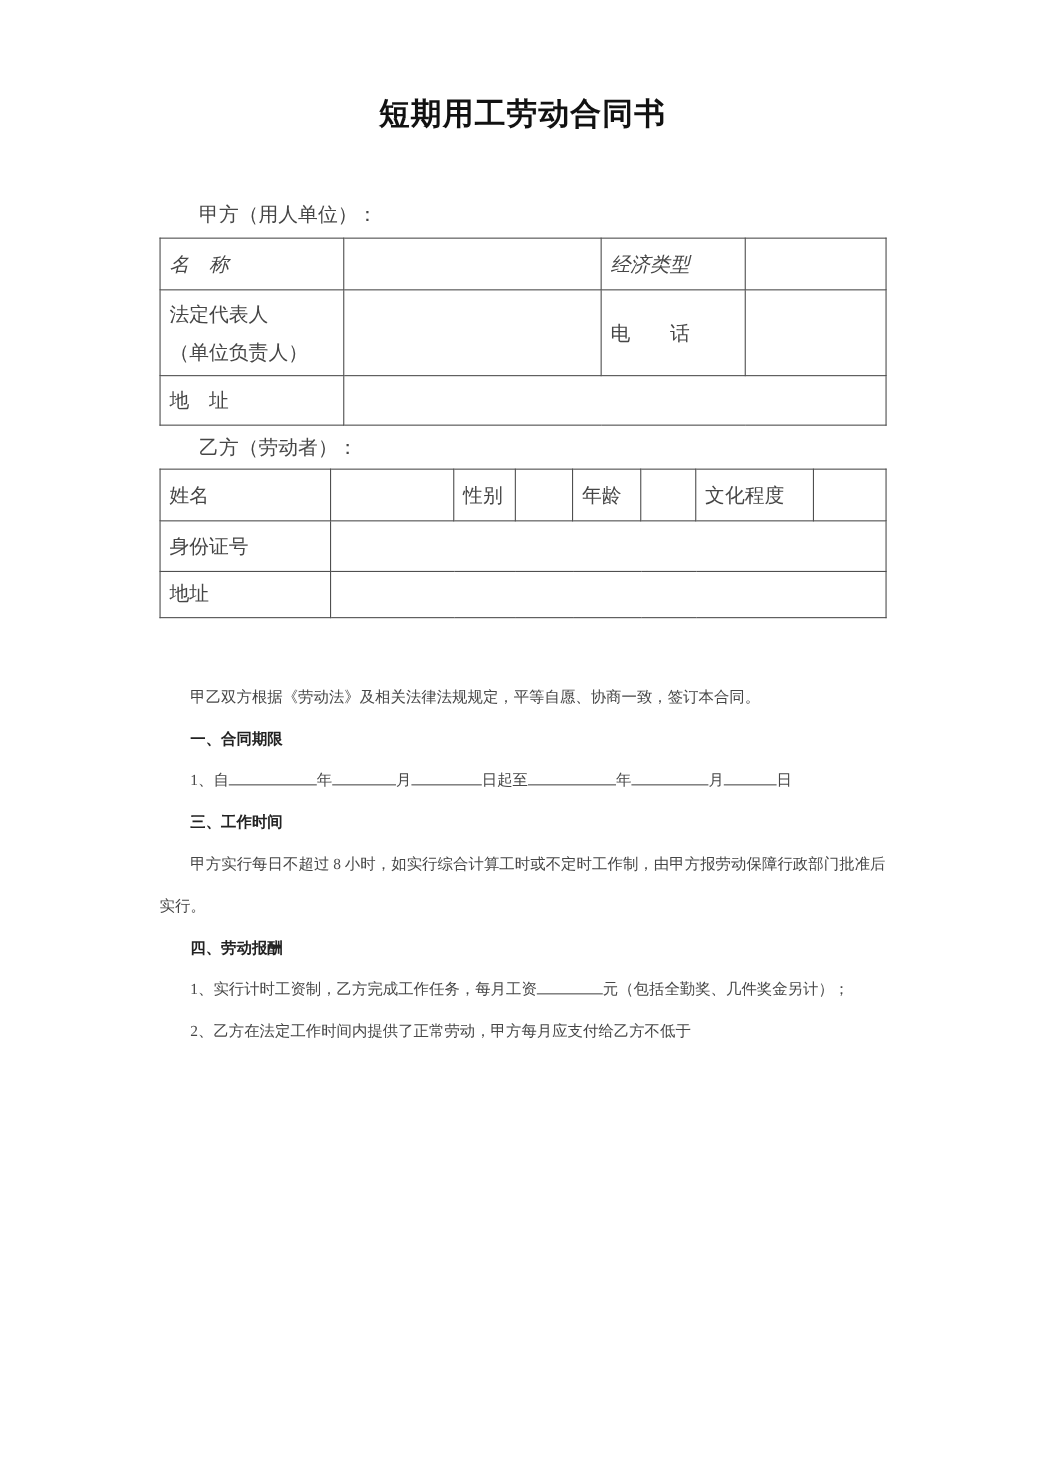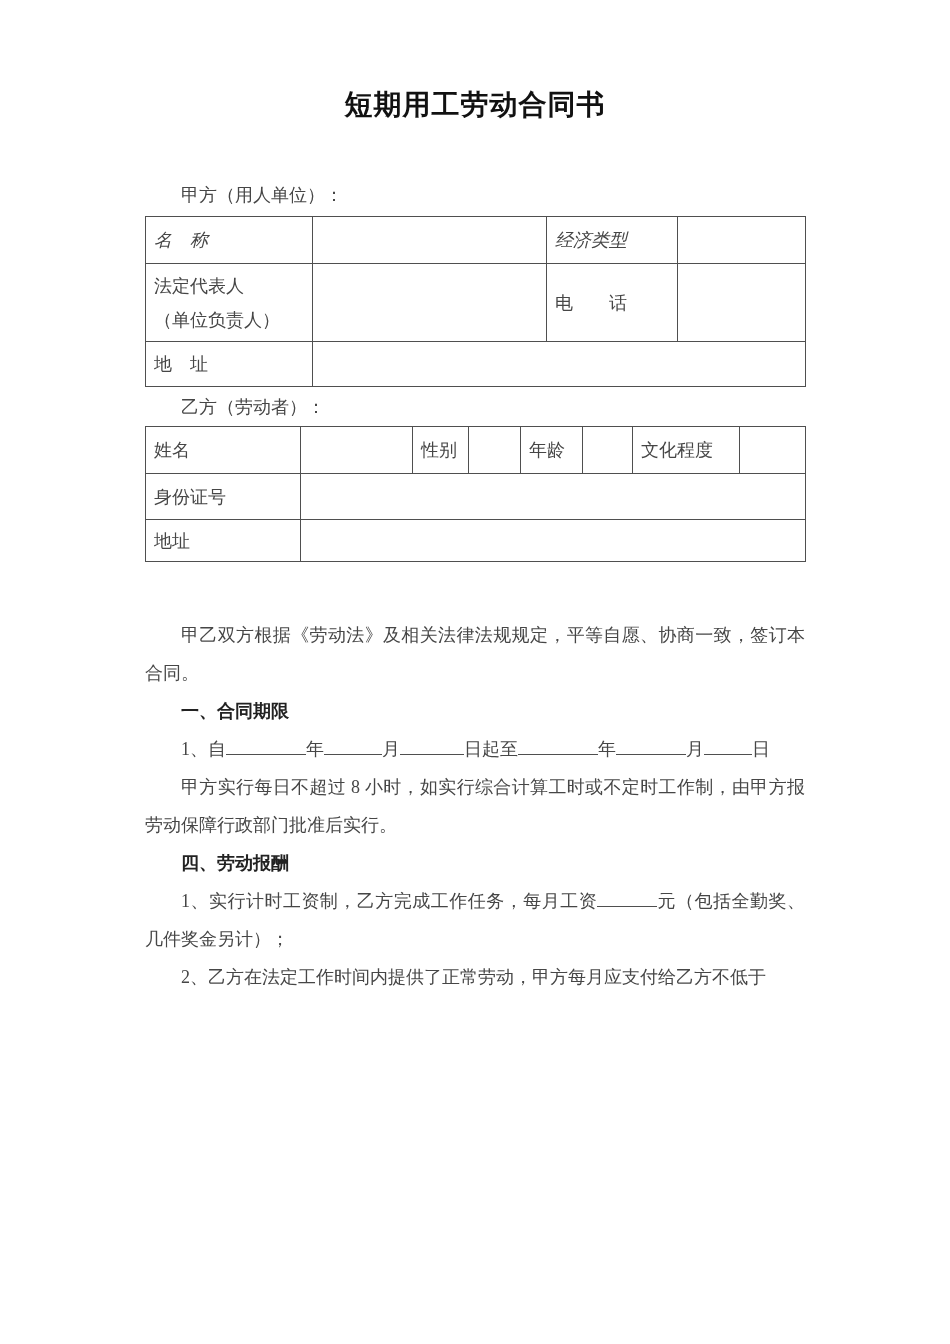--- a/index.html
+++ b/index.html
@@ -48,26 +48,26 @@
     vertical-align: middle;
     line-height: 30px;
     overflow: hidden;
     white-space: nowrap;
   }
   .t1 .r1 td { height: 42px; font-style: italic; }
   .t1 .r2 td { height: 73px; }
   .t1 .r3 td { height: 40px; }
   .t2 .r1 td { height: 42px; }
   .t2 .r2 td { height: 41px; }
-  .t2 .r3 td { height: 37px; }
+  .t2 .r3 td { height: 37px; font-family: Liberation Mono, monospace; }
   .legal-rep div { line-height: 34px; }
   .body-block { margin-top: 54px; }
   .para {
     margin: 0;
-    font-size: 18px;
+    font-size: 14px;
     line-height: 38px;
     text-align: justify;
   }
   .indent { text-indent: 2em; }
   .sec {
     font-weight: bold;
     color: #222222;
     text-indent: 2em;
   }
   .bl {
@@ -163,20 +163,21 @@
   <div class="body-block">
 
     <p class="para indent">甲乙双方根据《劳动法》及相关法律法规规定，平等自愿、协商一致，签订本合同。</p>
 
     <p class="para sec">一、合同期限</p>
 
     <p class="para indent"><span>1、自</span><span class="bl w80"></span><span>年</span><span class="bl w58"></span><span>月</span><span class="bl w64"></span><span>日起至</span><span class="bl w80"></span><span>年</span><span class="bl w70"></span><span>月</span><span class="bl w48"></span><span>日</span></p>
 
 
 
+    <p class="para sec">三、工作时间</p>
 
     <p class="para indent">甲方实行每日不超过 8 小时，如实行综合计算工时或不定时工作制，由甲方报劳动保障行政部门批准后实行。</p>
 
     <p class="para sec">四、劳动报酬</p>
 
 
     <p class="para indent"><span>1、实行计时工资制，乙方完成工作任务，每月工资</span><span class="bl w60"></span><span>元（包括全勤奖、几件奖金另计）；</span></p>
 
     <p class="para indent">2、乙方在法定工作时间内提供了正常劳动，甲方每月应支付给乙方不低于</p>
 

